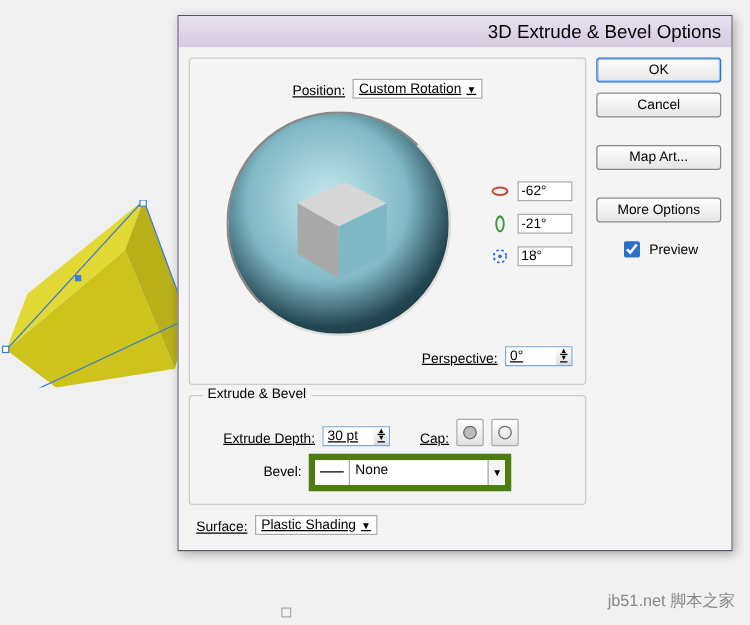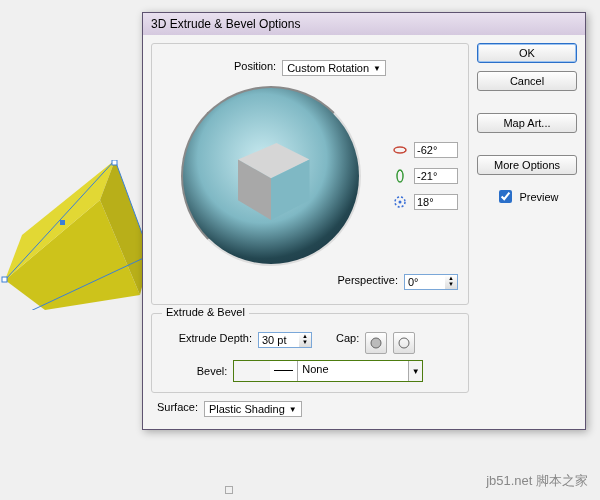--- a/index.html
+++ b/index.html
@@ -4,28 +4,28 @@
 <style>
 * { box-sizing: border-box; font-family: "Segoe UI", Tahoma, sans-serif; font-size: 11px; }
 body { margin: 0; width: 600px; height: 500px; background: #f0f0f0; position: relative; overflow: hidden; }
 
 
 .shape-bg { position: absolute; top: 160px; left: 0; width: 150px; height: 150px; }
 .shape-bg svg { width: 100%; height: 100%; }
 
 
 .dialog { position: absolute; top: 12px; left: 142px; width: 444px; background: #fff; border: 1px solid #5e5370; box-shadow: 2px 2px 8px rgba(0,0,0,0.3); }
-.titlebar { background: linear-gradient(#e9e1ef,#d5c9df); padding: 4px 8px; font-size: 12px; color: #000; }
+.titlebar { background: linear-gradient(#e9e1ef,#d5c9df); padding: 4px 8px; font-size: 15px; color: #000; text-align: right; }
 .dlg-body { display: flex; padding: 8px; gap: 8px; background: #f4f4f4; }
 .left { flex: 1; }
 .right { width: 100px; display: flex; flex-direction: column; gap: 8px; align-items: stretch; }
 
 .gbox { border: 1px solid #ccc; border-radius: 3px; padding: 12px 10px 10px; margin-bottom: 8px; position: relative; background: #f4f4f4; }
 .gbox-title, .lbl { position: absolute; top: -8px; left: 10px; background: #f4f4f4; padding: 0 4px; }
-.row { display: flex; align-items: flex-start; gap: 6px; margin: 4px 0; }
+.row { display: flex; align-items: flex-end; gap: 6px; margin: 4px 0; text-decoration: underline; }
 .row .rlabel { text-align: right; }
 
 .position-row { justify-content: center; margin-bottom: 10px; }
 .sel { background: #fff; border: 1px solid #aaa; padding: 1px 4px; display: inline-flex; align-items: center; gap: 4px; }
 .sel .tri { font-size: 8px; }
 
 .preview3d { display: flex; gap: 12px; }
 .cubewrap { width: 180px; height: 180px; border: 2px inset #ddd; border-radius: 50%; background: radial-gradient(circle at 45% 40%, #c7e9ef 0%, #7fb8c4 45%, #234650 70%, #123 100%); display: flex; align-items: center; justify-content: center; margin: 0 auto; }
 .cube-svg { width: 110px; height: 110px; }
 .anglecol { display: flex; flex-direction: column; gap: 10px; justify-content: center; }
@@ -35,21 +35,21 @@
 
 .perspective-row { justify-content: flex-end; margin-top: 8px; }
 
 
 .eb .row { margin: 6px 0; }
 .numbox { display: inline-flex; border: 1px solid #7aa7d8; }
 .numbox input { width: 40px; border: none; padding: 1px 3px; }
 .numbox .spin { width: 12px; background: linear-gradient(#fff,#ddd); display: flex; flex-direction: column; font-size: 6px; line-height: 6px; text-align: center; }
 .capbtn { width: 22px; height: 22px; border: 1px solid #aaa; background: linear-gradient(#fff,#e0e0e0); border-radius: 2px; display: inline-flex; align-items: center; justify-content: center; }
 .bevrow { display: flex; align-items: center; gap: 6px; justify-content: center; }
-.bevsel { display: flex; border: 1px solid #4d7c0f; padding-left: 36px; }
+.bevsel { display: flex; border: 5px solid #4d7c0f; }
 .bevprev { width: 28px; height: 20px; background: #fff; border-right: 1px solid #aaa; position: relative; }
 .bevprev::after { content: ""; position: absolute; left: 4px; right: 4px; top: 9px; height: 1px; background: #000; }
 .bevname { width: 110px; padding: 2px 4px; background: #fff; }
 .bevtri { width: 14px; display: flex; align-items: center; justify-content: center; border-left: 1px solid #aaa; font-size: 8px; }
 
 
 .btn { background: linear-gradient(#fefefe,#e6e6e6); border: 1px solid #888; border-radius: 3px; padding: 3px 15px; text-align: center; cursor: pointer; }
 .btn.primary { border: 1px solid #2a6fc9; box-shadow: 0 0 0 1px #9cc3f0 inset; }
 .chkrow { display: flex; align-items: center; gap: 4px; margin-top: 4px; justify-content: center; }
 .chkrow input { accent-color: #2a6fc9; }

